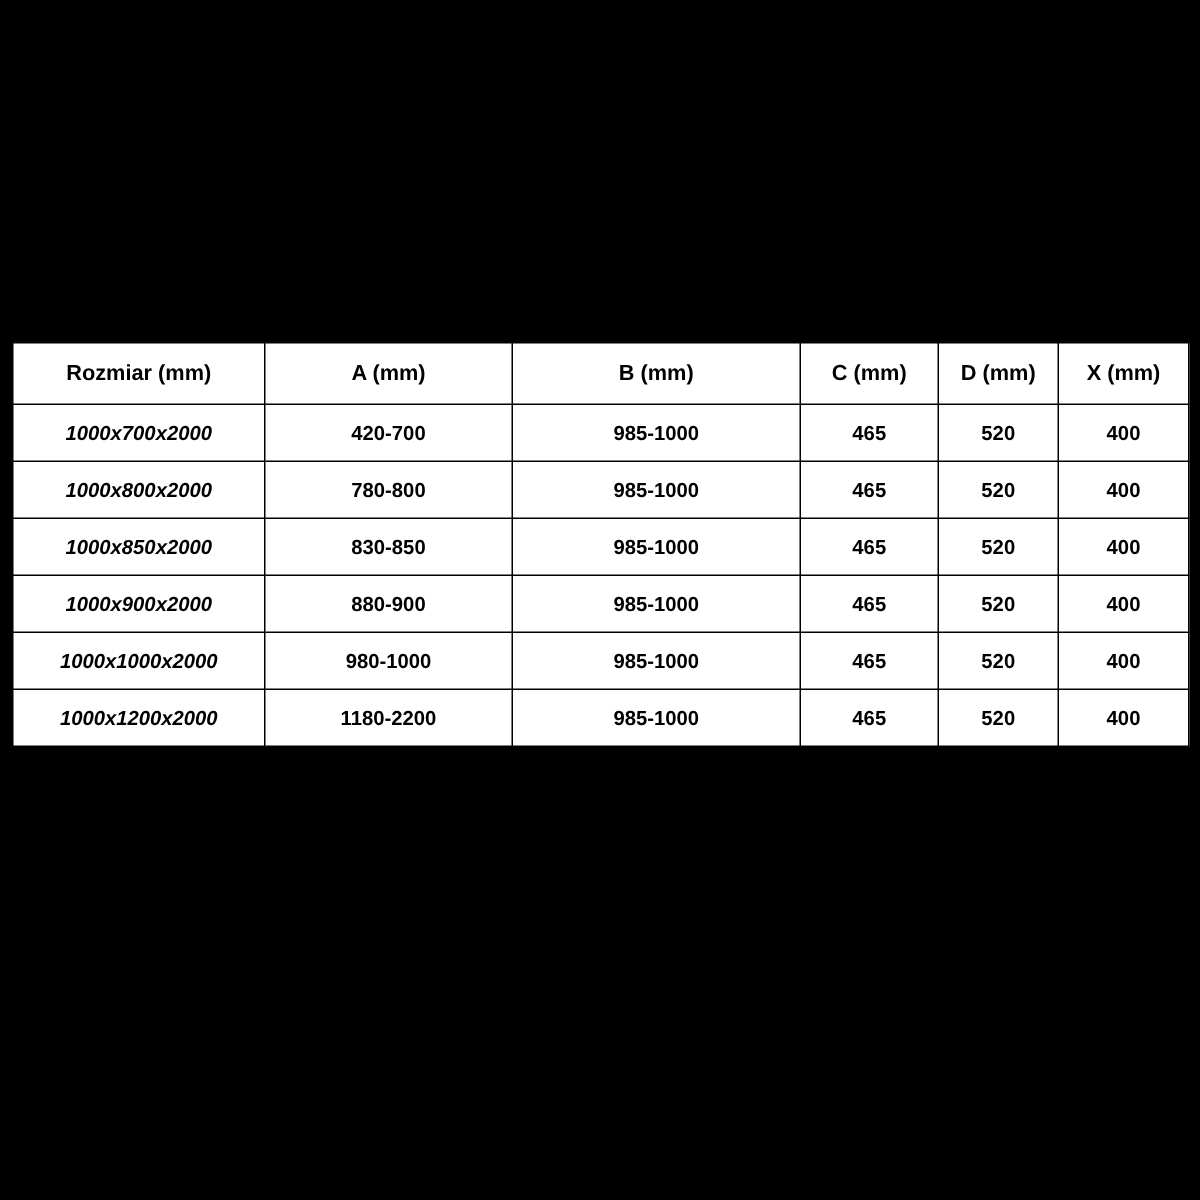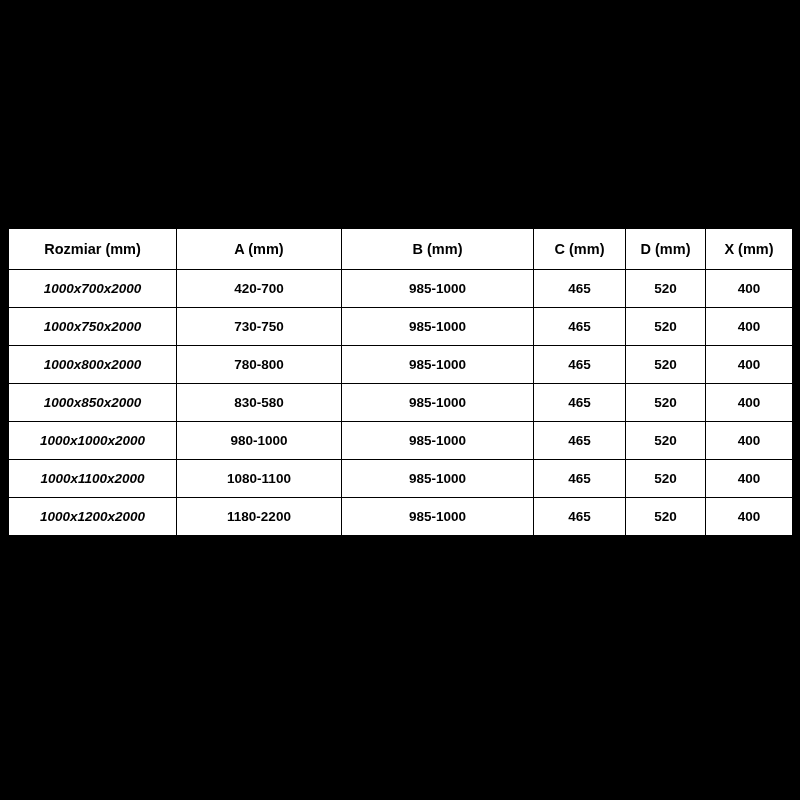--- a/index.html
+++ b/index.html
@@ -96,54 +96,46 @@
       <tbody>
         <tr>
           <td class="col-size">1000x700x2000</td>
           <td class="col-a">420-700</td>
           <td class="col-b">985-1000</td>
           <td>465</td>
           <td>520</td>
           <td>400</td>
         </tr>
         <tr>
-          <td class="col-size">1000x750x2000</td>
-          <td class="col-a">730-750</td>
-          <td class="col-b">985-1000</td>
-          <td>465</td>
-          <td>520</td>
-          <td>400</td>
-        </tr>
-        <tr>
           <td class="col-size">1000x800x2000</td>
           <td class="col-a">780-800</td>
           <td class="col-b">985-1000</td>
           <td>465</td>
           <td>520</td>
           <td>400</td>
         </tr>
         <tr>
           <td class="col-size">1000x850x2000</td>
-          <td class="col-a">830-580</td>
+          <td class="col-a">830-850</td>
+          <td class="col-b">985-1000</td>
+          <td>465</td>
+          <td>520</td>
+          <td>400</td>
+        </tr>
+        <tr>
+          <td class="col-size">1000x900x2000</td>
+          <td class="col-a">880-900</td>
           <td class="col-b">985-1000</td>
           <td>465</td>
           <td>520</td>
           <td>400</td>
         </tr>
         <tr>
           <td class="col-size">1000x1000x2000</td>
           <td class="col-a">980-1000</td>
-          <td class="col-b">985-1000</td>
-          <td>465</td>
-          <td>520</td>
-          <td>400</td>
-        </tr>
-        <tr>
-          <td class="col-size">1000x1100x2000</td>
-          <td class="col-a">1080-1100</td>
           <td class="col-b">985-1000</td>
           <td>465</td>
           <td>520</td>
           <td>400</td>
         </tr>
         <tr>
           <td class="col-size">1000x1200x2000</td>
           <td class="col-a">1180-2200</td>
           <td class="col-b">985-1000</td>
           <td>465</td>

